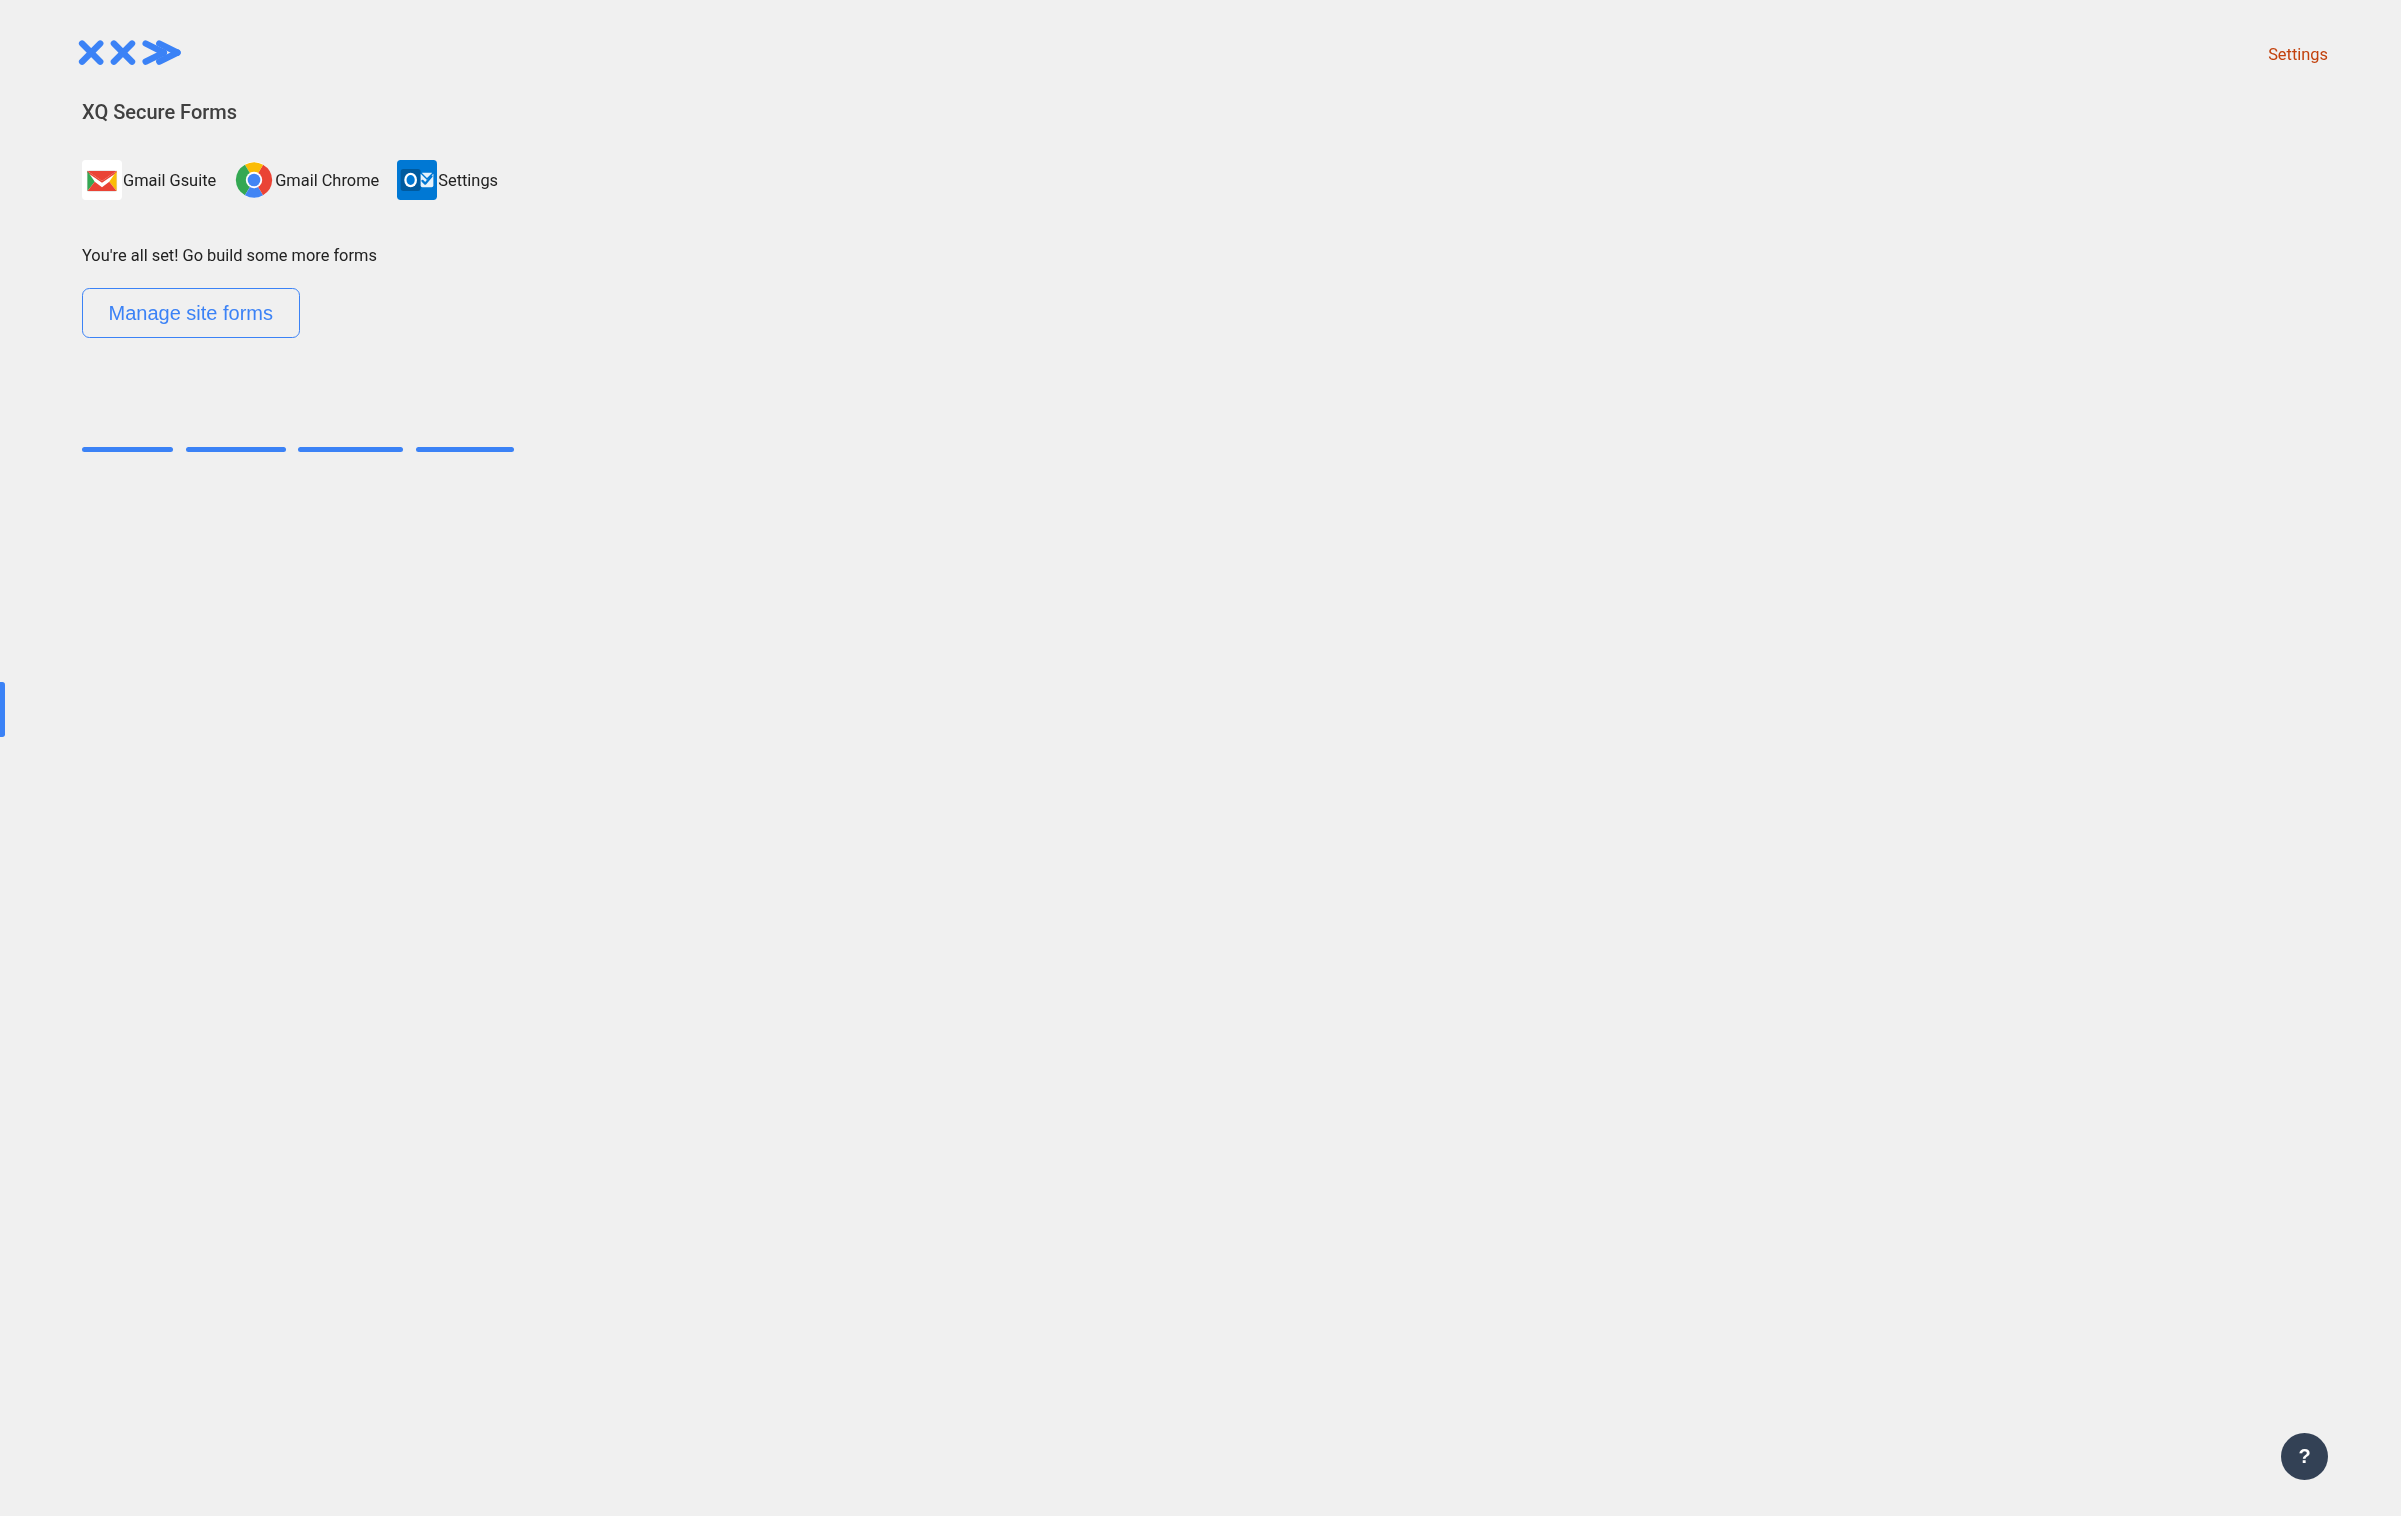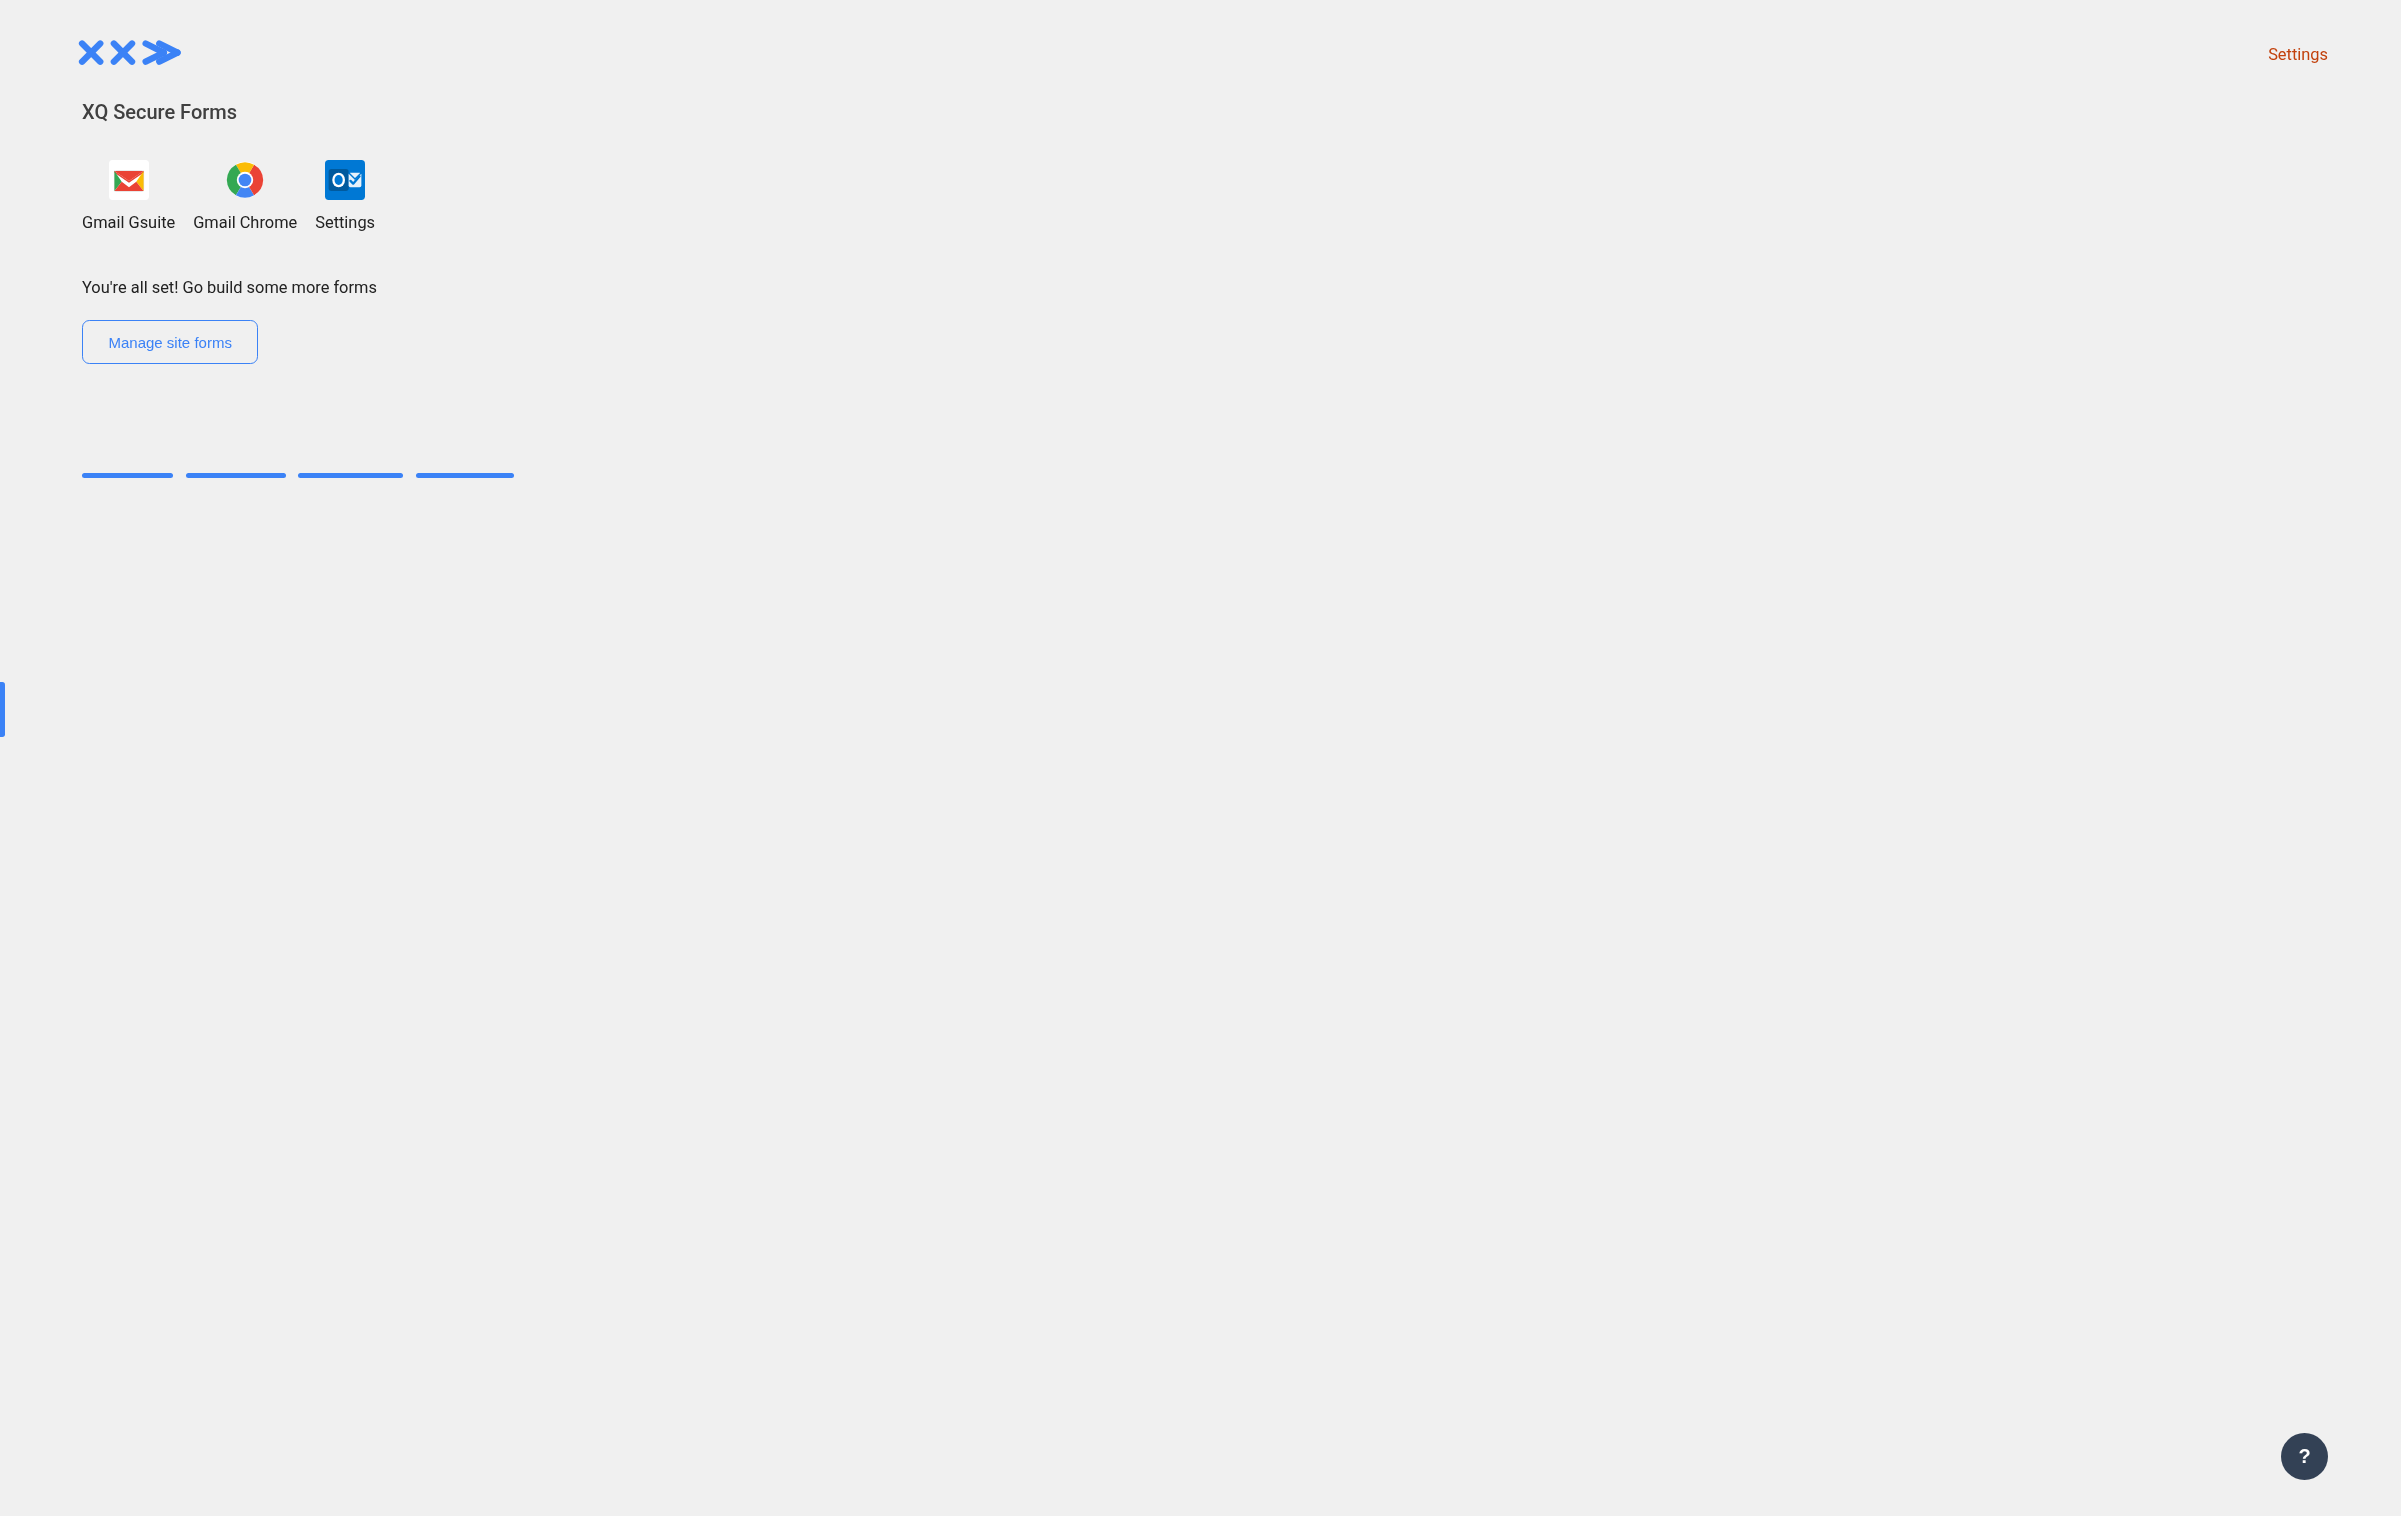--- a/index.html
+++ b/index.html
@@ -74,23 +74,22 @@
     .addons-row {
       display: flex;
       align-items: center;
       gap: 18px;
       margin-bottom: 46px;
     }
 
     .addon-item {
       display: flex;
       align-items: center;
-      gap: 13px;
+      gap: 1px;
       cursor: pointer;
-      flex-direction: column;
     }
 
     .addon-icon {
       width: 40px;
       height: 40px;
       flex-shrink: 0;
     }
 
     .addon-label {
       font-size: 16.4px;
@@ -125,21 +124,21 @@
       font-size: 16.4px;
       color: #222;
       margin-bottom: 23px;
       font-weight: 400;
     }
 
     .manage-forms-btn {
       border: 1.8px solid #3b82f6;
       background: transparent;
       color: #3b82f6;
-      font-size: 15px;
+      font-size: 20px;
       padding: 12.7px 25.5px;
       border-radius: 7.3px;
       cursor: pointer;
       font-weight: 400;
     }
 
     
     .stepper {
       display: flex;
       align-items: center;

